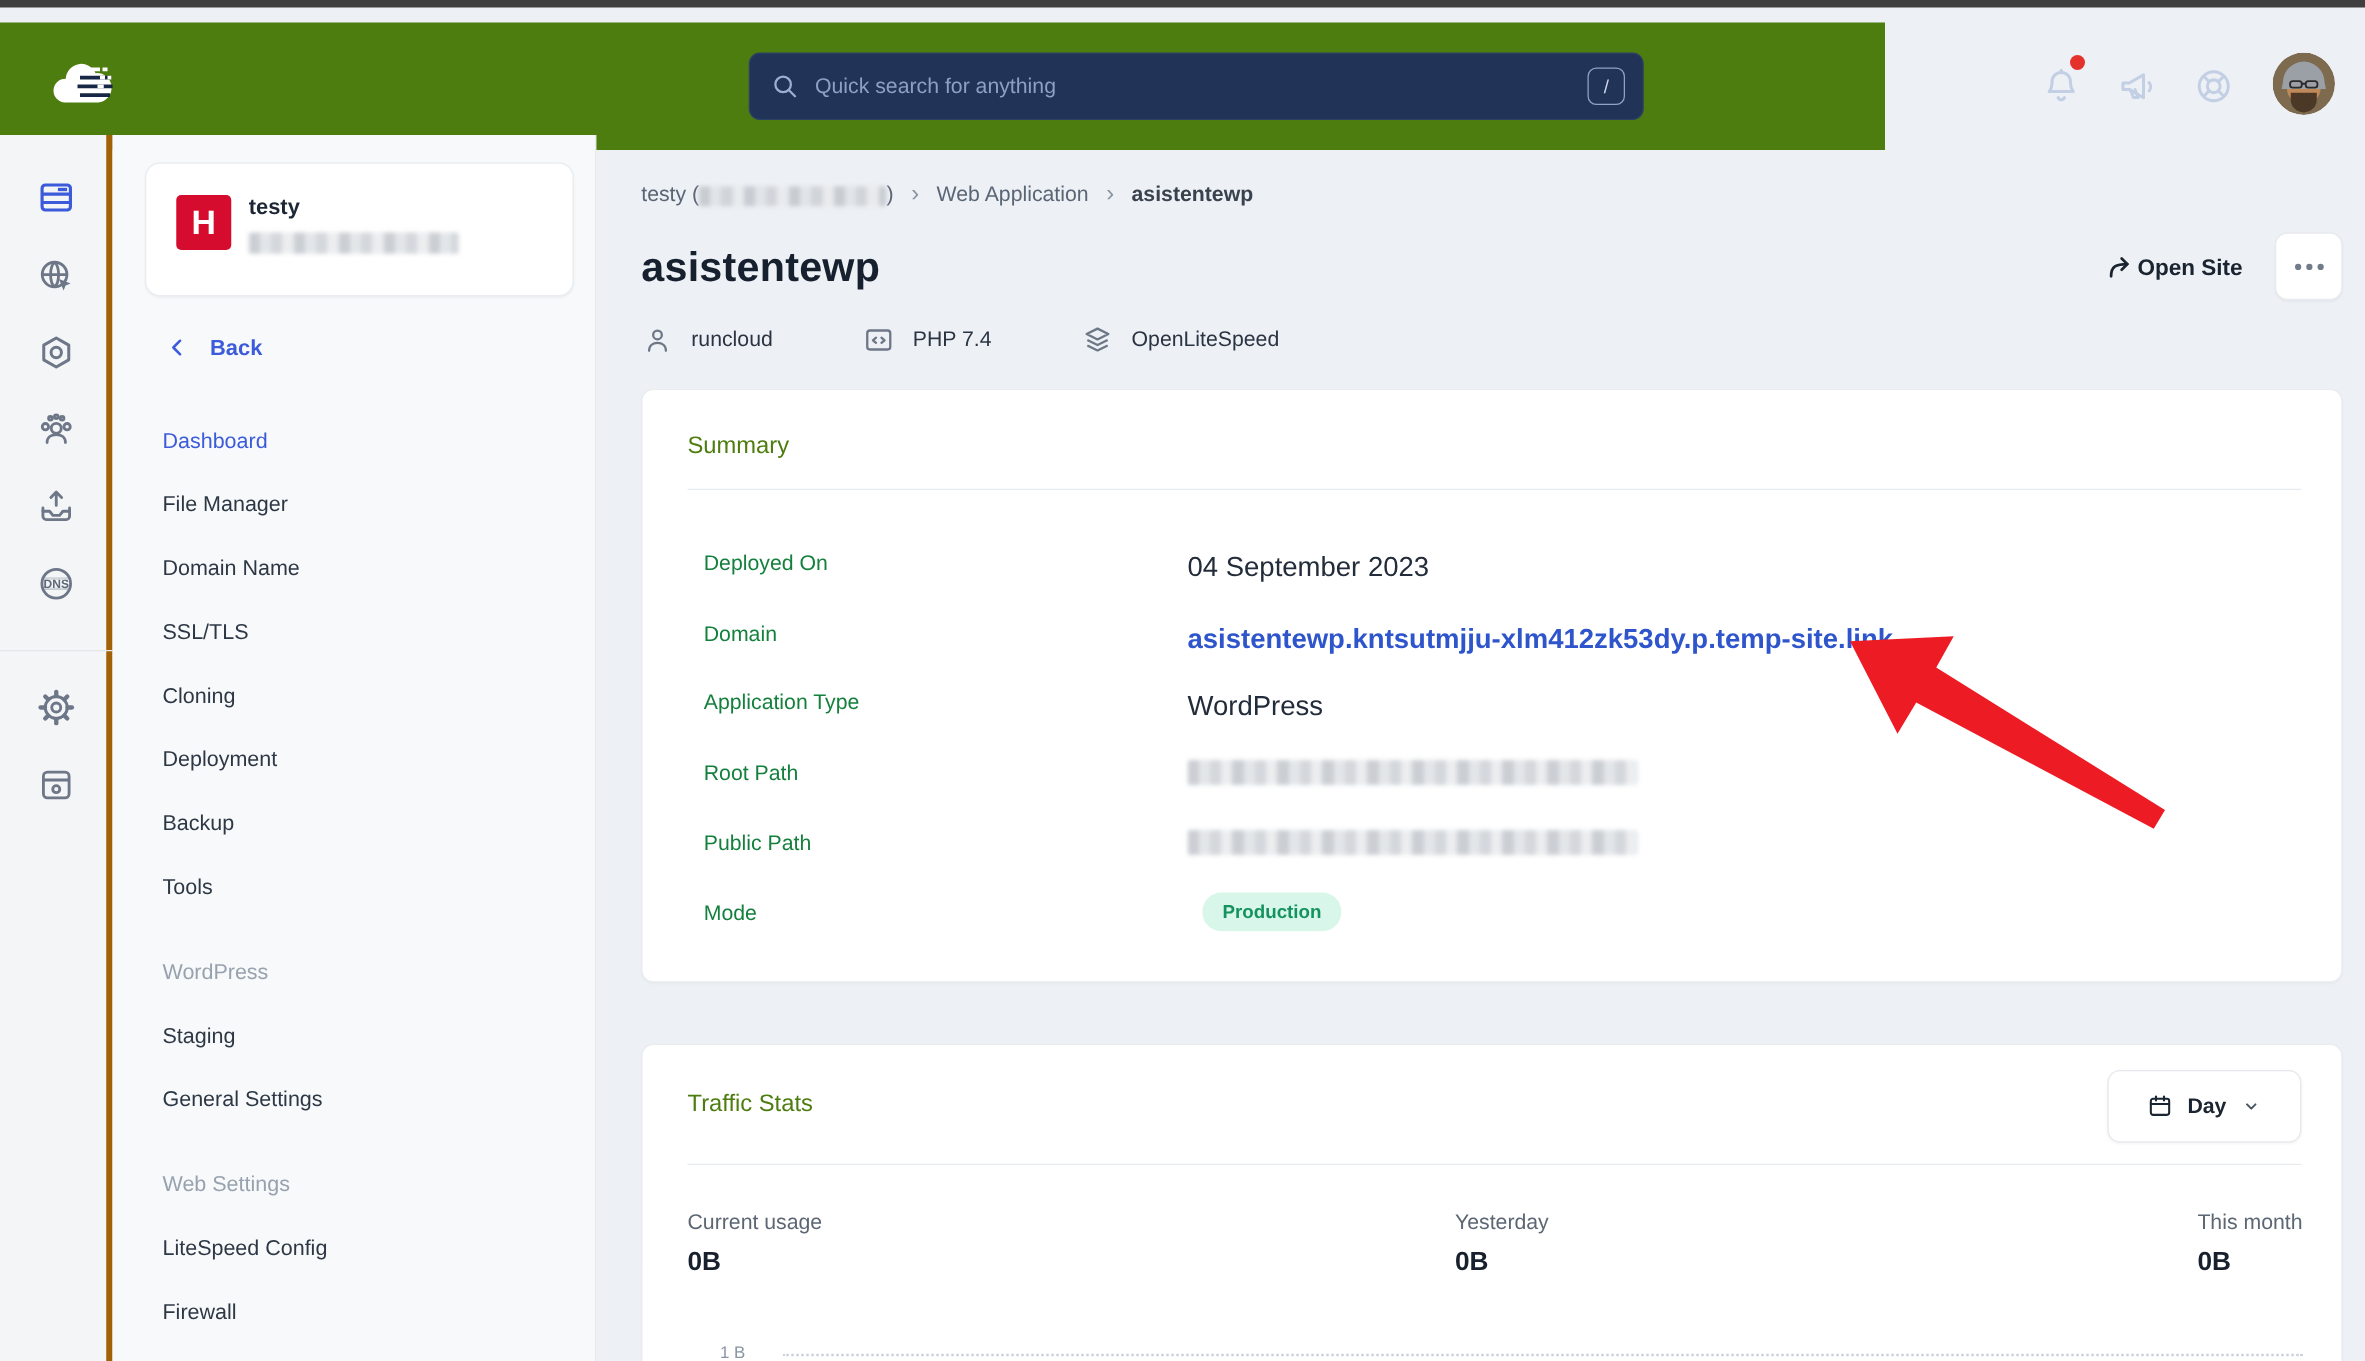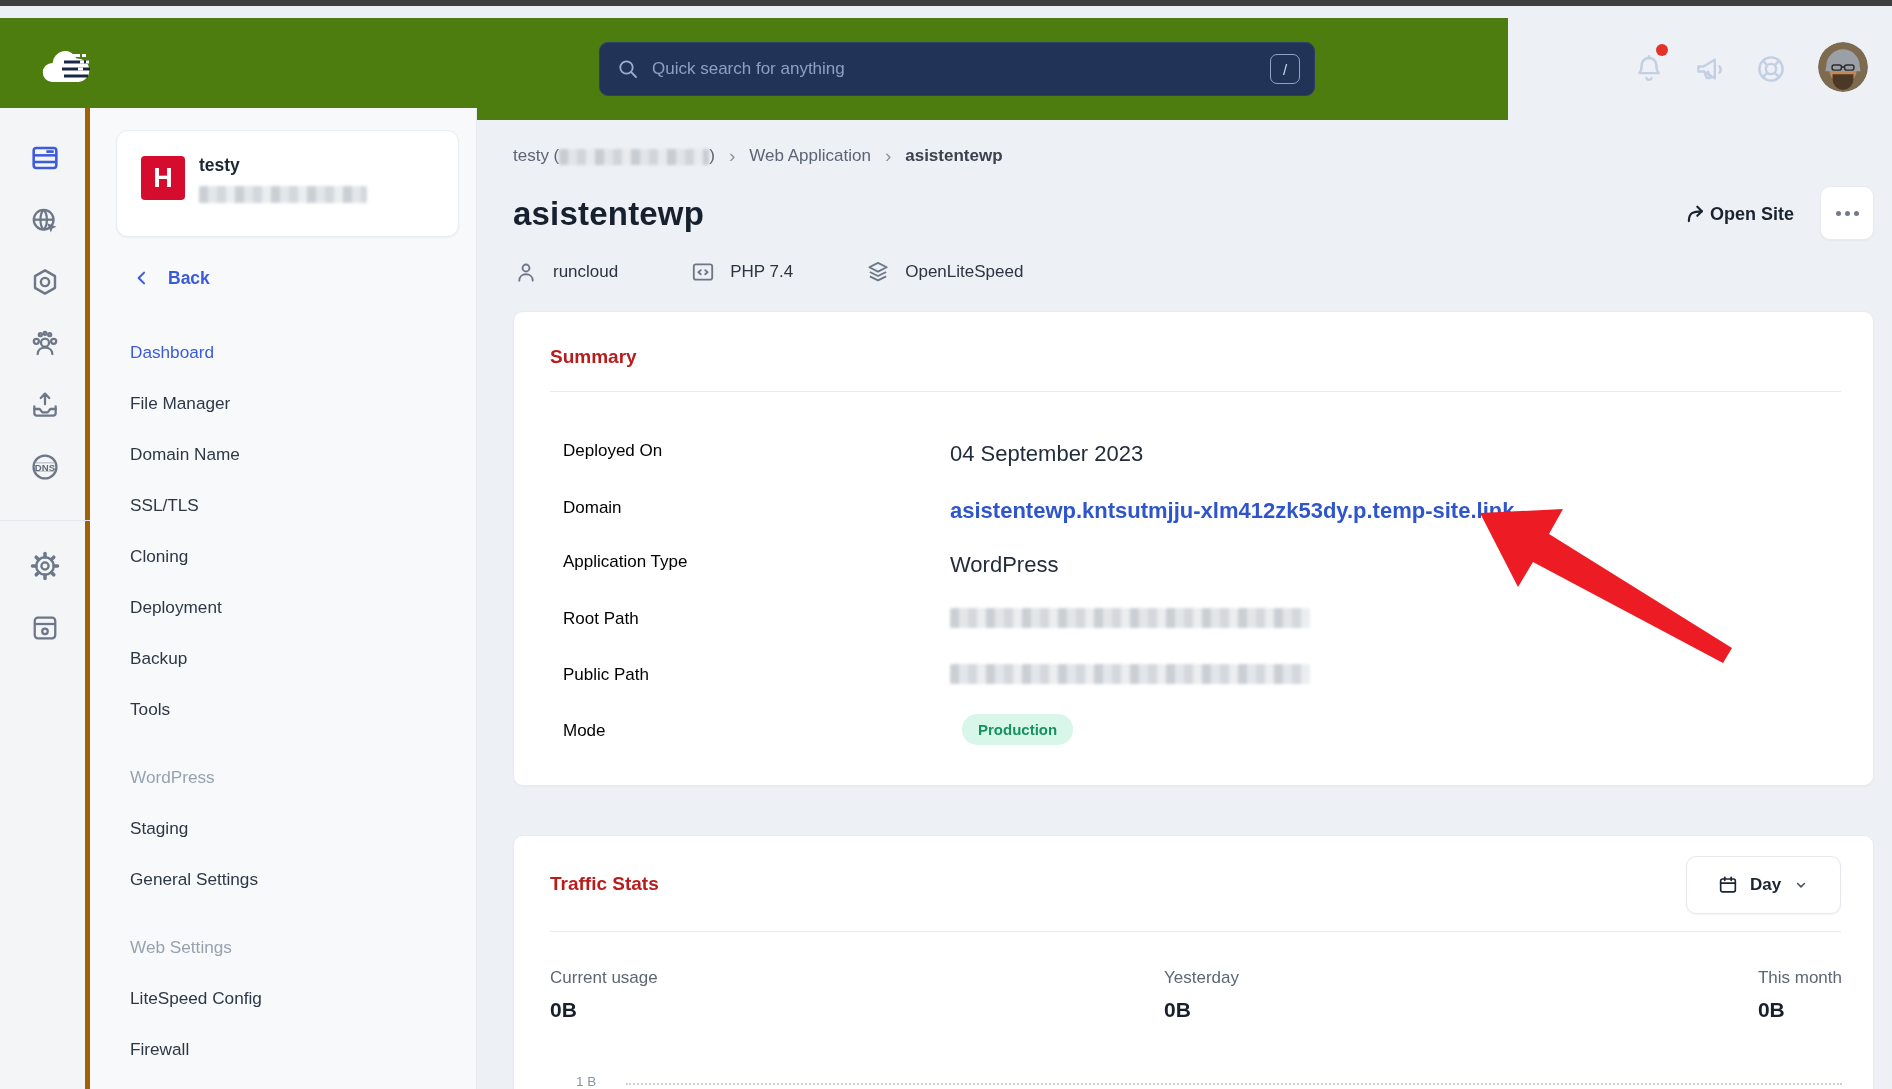--- a/index.html
+++ b/index.html
@@ -44,26 +44,26 @@
   .crumbs .current { color:#39424e; font-weight:bold; }
   .page-title { left:36px; top:87px; font-size:33px; font-weight:bold; color:#17202e; letter-spacing:.2px; }
   .meta { left:36px; top:150px; height:28px; display:flex; align-items:center; gap:14px; font-size:17px; color:#2b3442; }
   .meta .gap { width:44px; }
   .open-site { right:98px; top:89px; height:34px; display:flex; align-items:center; font-size:18px; font-weight:bold; color:#1a2330; cursor:pointer; }
   .more-btn { right:18px; top:78px; width:54px; height:54px; background:#fff; border:1px solid #e7eaee; border-radius:10px; display:flex; align-items:center; justify-content:center; gap:4px; cursor:pointer; box-shadow:0 1px 2px rgba(16,24,40,.04); }
   .more-btn i { width:5px; height:5px; border-radius:50%; background:#717b89; }
 
   .card { background:#fff; border:1px solid #e9ecef; border-radius:10px; box-shadow:0 1px 2px rgba(16,24,40,.03); }
   .sum-card { left:36px; top:203px; width:1361px; height:475px; }
-  .card-title { font-size:19px; font-weight:bold; color:#b91c1c; }
+  .card-title { font-size:19px; font-weight:normal; color:#4d7c0f; }
   .sum-title { left:36px; top:34px; }
   .hr { left:36px; right:32px; height:1px; background:#e8ebee; }
   .sum-hr { top:79px; }
   .row { left:0; width:100%; height:28px; }
-  .row .lbl { position:absolute; left:49px; top:3px; font-size:17px; color:#000000; }
+  .row .lbl { position:absolute; left:49px; top:3px; font-size:17px; color:#15803d; }
   .row .val { position:absolute; left:436px; top:3px; font-size:22px; color:#232c3a; }
   .row a.val { color:#2f55cc; font-weight:bold; text-decoration:none; cursor:pointer; }
   .badge { position:absolute; left:448px; top:-4px; background:#d9f6ea; color:#15935f; font-size:15px; font-weight:bold; border-radius:15px; padding:7px 16px; }
   .redacted { background:repeating-linear-gradient(90deg,#c2c7cd 0 9px,#dfe2e6 9px 18px,#cdd1d6 18px 27px,#e8eaed 27px 36px); filter:blur(1.8px); border-radius:2px; opacity:.85; }
   .row .redacted { position:absolute; left:436px; top:2px; width:360px; height:20px; }
   .ip-blur { display:inline-block; width:150px; height:16px; vertical-align:middle; }
 
   .traffic-card { left:36px; top:727px; width:1361px; height:430px; }
   .tr-title { left:36px; top:37px; }
   .day-btn { position:absolute; right:32px; top:20px; width:155px; height:58px; background:#fff; border:1px solid #e5e8ec; border-radius:10px; box-shadow:0 1px 2px rgba(16,24,40,.05); display:flex; align-items:center; justify-content:center; gap:11px; font-size:17px; font-weight:bold; color:#1b2431; cursor:pointer; }

